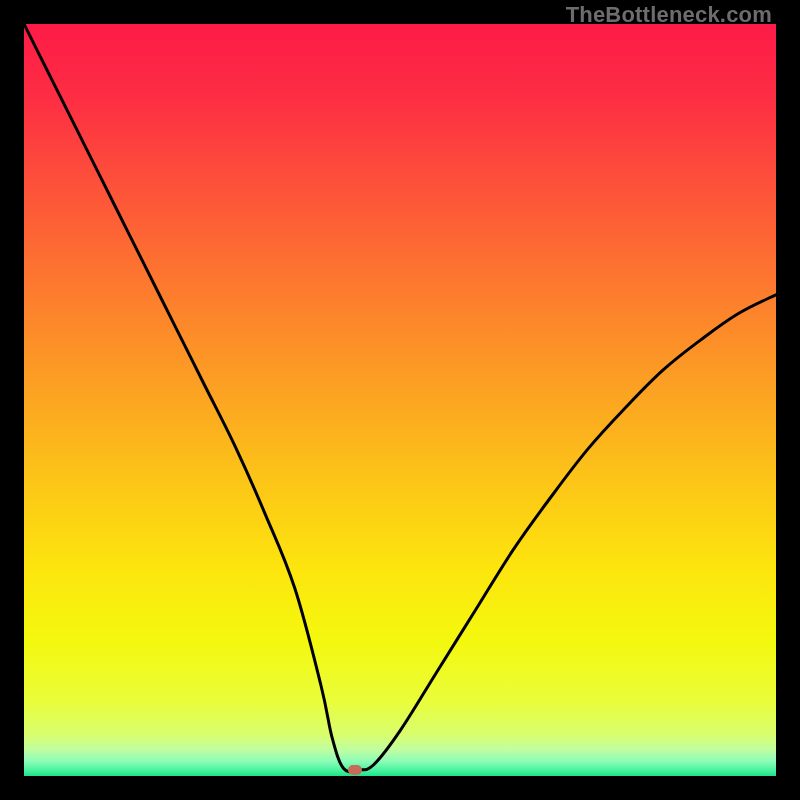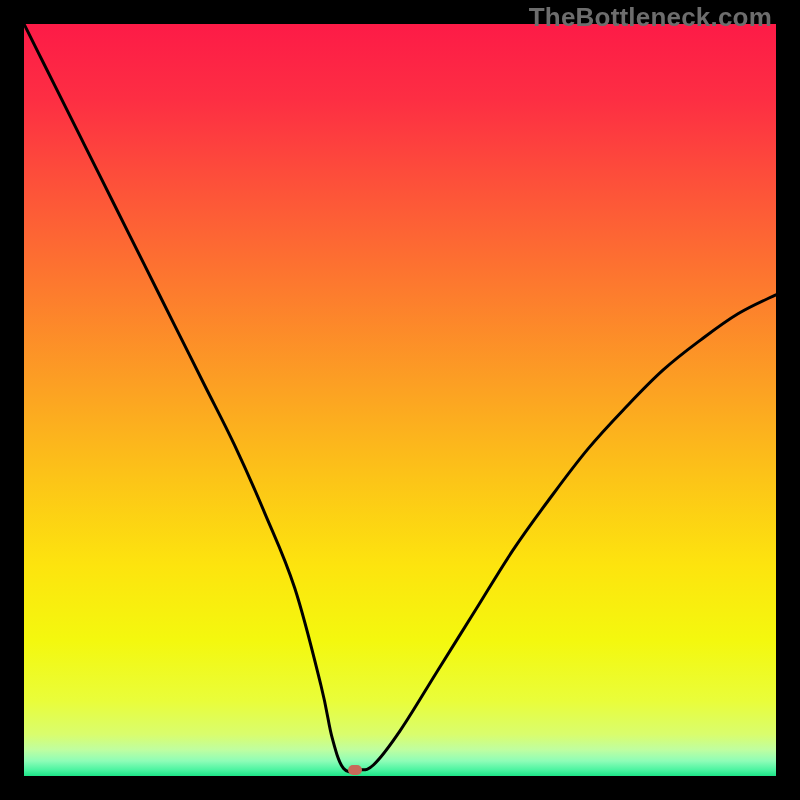--- a/index.html
+++ b/index.html
@@ -32,21 +32,21 @@
     left: 0;
     top: 0;
     width: 100%;
     height: 100%;
   }
   .watermark {
     position: absolute;
     top: 2px;
     right: 28px;
     color: #6d6d6d;
-    font-size: 26px;
+    font-size: 22px;
     font-weight: 600;
     letter-spacing: 0.2px;
     text-align: center;
   }
   svg.curve {
     position: absolute;
     left: 0;
     top: 0;
     width: 100%;
     height: 100%;

